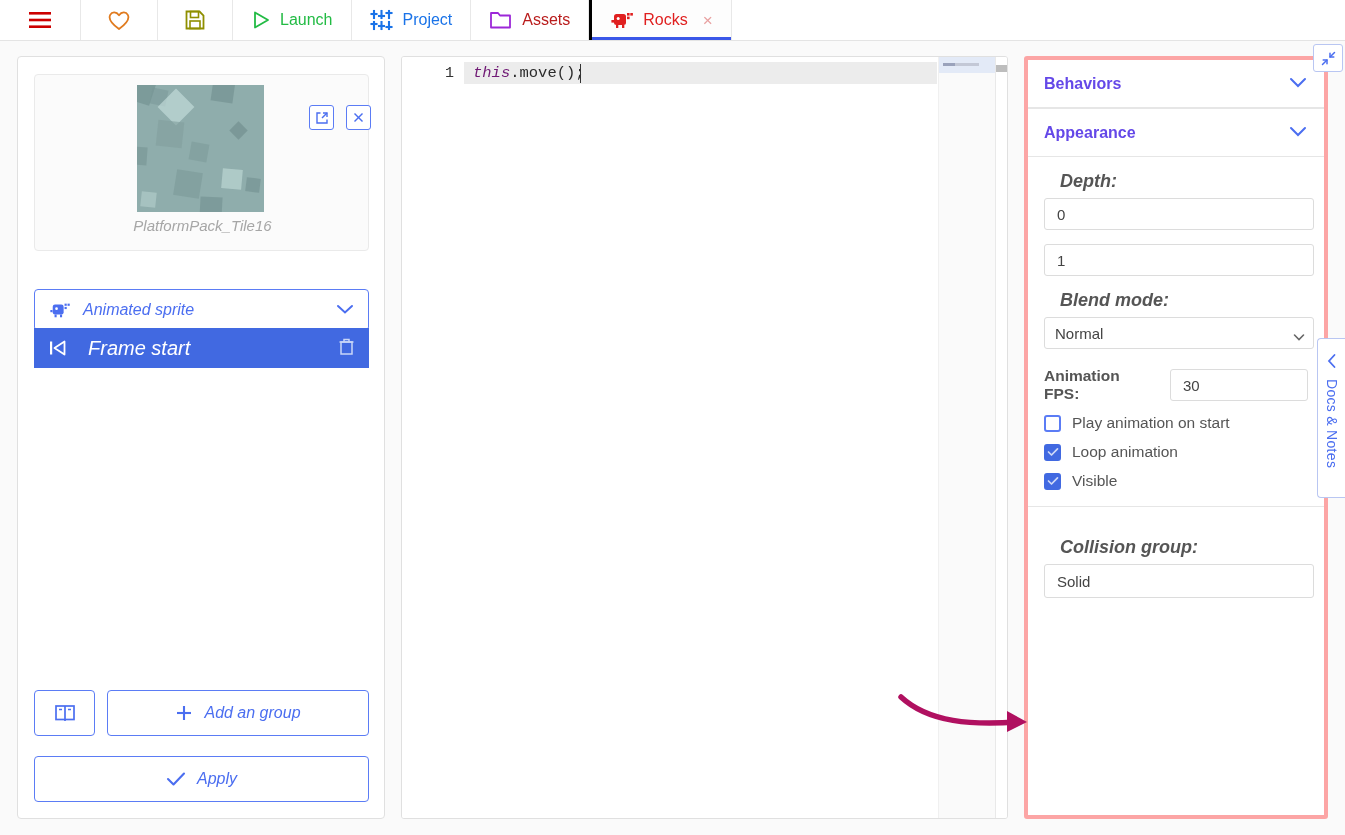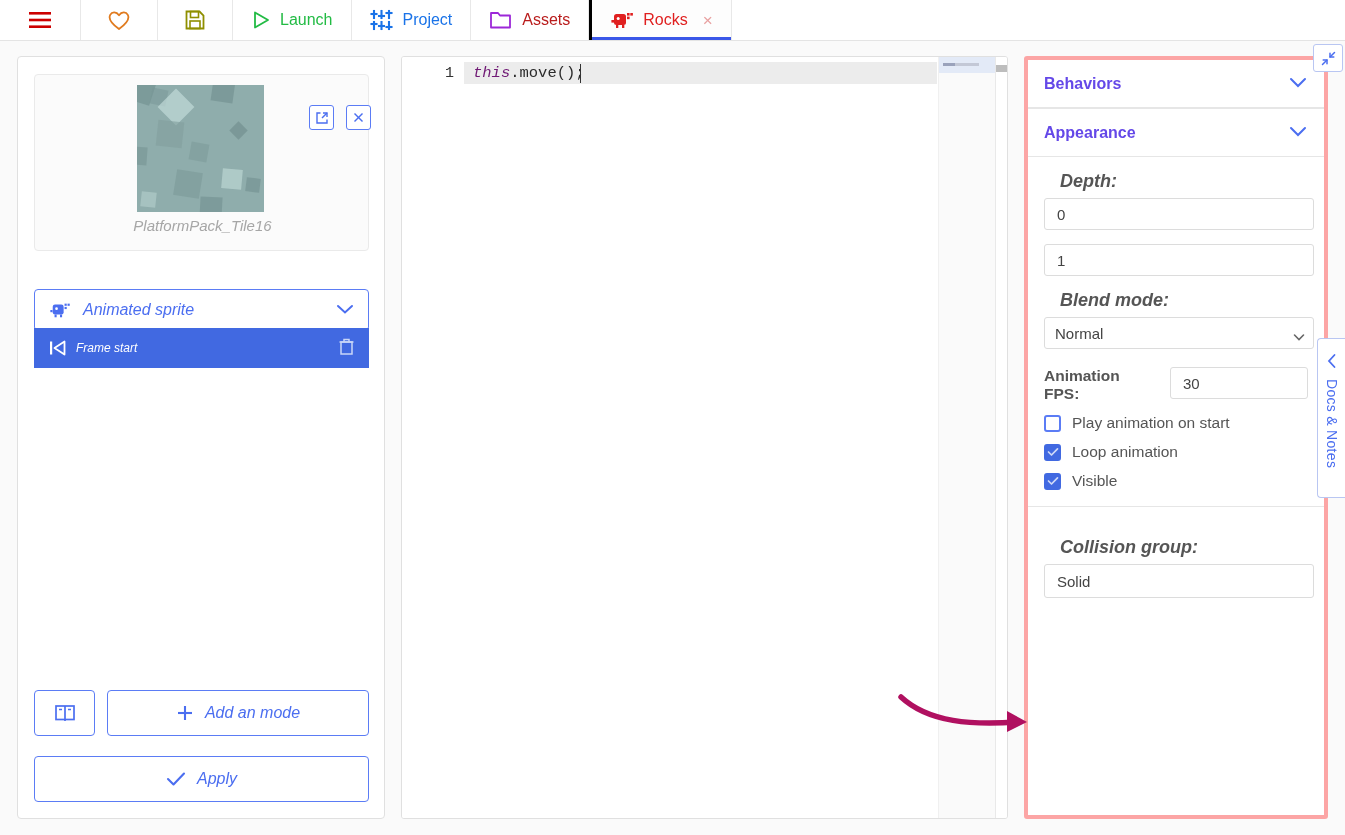--- a/index.html
+++ b/index.html
@@ -111,21 +111,21 @@
   .chev-right-end { margin-left: auto; }
 
   .event-row {
     position: absolute; left: 16px; top: 271px;
     width: 335px; height: 40px;
     background: #4169e1;
     display: flex; align-items: center;
     padding: 0 14px;
     cursor: pointer;
   }
-  .event-label { color: #fff; font-size: 12px; margin-left: 9px; }
+  .event-label { color: #fff; font-size: 20px; margin-left: 21px; }
   .event-trash { margin-left: auto; cursor: pointer; }
 
   .bottom-btn-row {
     position: absolute; left: 16px; top: 633px;
     width: 335px; height: 46px;
     display: flex; gap: 12px;
   }
   .btn-outline {
     border: 1px solid #5b7cf5;
     border-radius: 4px;
@@ -257,21 +257,21 @@
     font-size: 15px; color: #444;
     padding: 0 10px;
     font-family: "Liberation Sans", sans-serif;
     appearance: none; -webkit-appearance: none;
     outline: none;
   }
   .select-wrap { position: relative; width: 270px; }
   .select-chev {
     position: absolute; right: 9px; top: 11px; pointer-events: none;
   }
-  .fps-row { display: flex; align-items: flex-start; gap: 22px; margin-top: 18px; }
+  .fps-row { display: flex; align-items: center; gap: 22px; margin-top: 18px; }
   .fps-label { font-size: 15.5px; color: #555; font-weight: bold; }
   .fps-input {
     width: 138px; height: 32px;
     border: 1px solid #dcdcdc; border-radius: 3px;
     background: #fff; font-size: 15px; color: #444; padding: 0 12px;
     font-family: "Liberation Sans", sans-serif; outline: none;
   }
   .cb-row { display: flex; align-items: center; gap: 11px; margin-top: 11px; }
   .cb {
     width: 17px; height: 17px; border-radius: 3px;
@@ -480,21 +480,21 @@
           <line x1="11" y1="3" x2="11" y2="18" stroke="#4b6ef0" stroke-width="1.7"></line>
           <line x1="5" y1="6.5" x2="8" y2="6.5" stroke="#4b6ef0" stroke-width="1.5"></line>
           <line x1="14" y1="6.5" x2="17" y2="6.5" stroke="#4b6ef0" stroke-width="1.5"></line>
         </svg>
       </div>
       <div class="btn-outline btn-addevent">
         <svg width="18" height="18" viewBox="0 0 18 18">
           <line x1="9" y1="2" x2="9" y2="16" stroke="#4b6ef0" stroke-width="2.1"></line>
           <line x1="2" y1="9" x2="16" y2="9" stroke="#4b6ef0" stroke-width="2.1"></line>
         </svg>
-        <span>Add an mode</span>
+        <span>Add an group</span>
       </div>
     </div>
 
     <div class="btn-outline btn-apply">
       <svg width="20" height="18" viewBox="0 0 20 18">
         <path d="M2 9 L7.5 14.5 L18 3.5" fill="none" stroke="#4b6ef0" stroke-width="2.1" stroke-linecap="round" stroke-linejoin="round"></path>
       </svg>
       <span>Apply</span>
     </div>
   </div>

